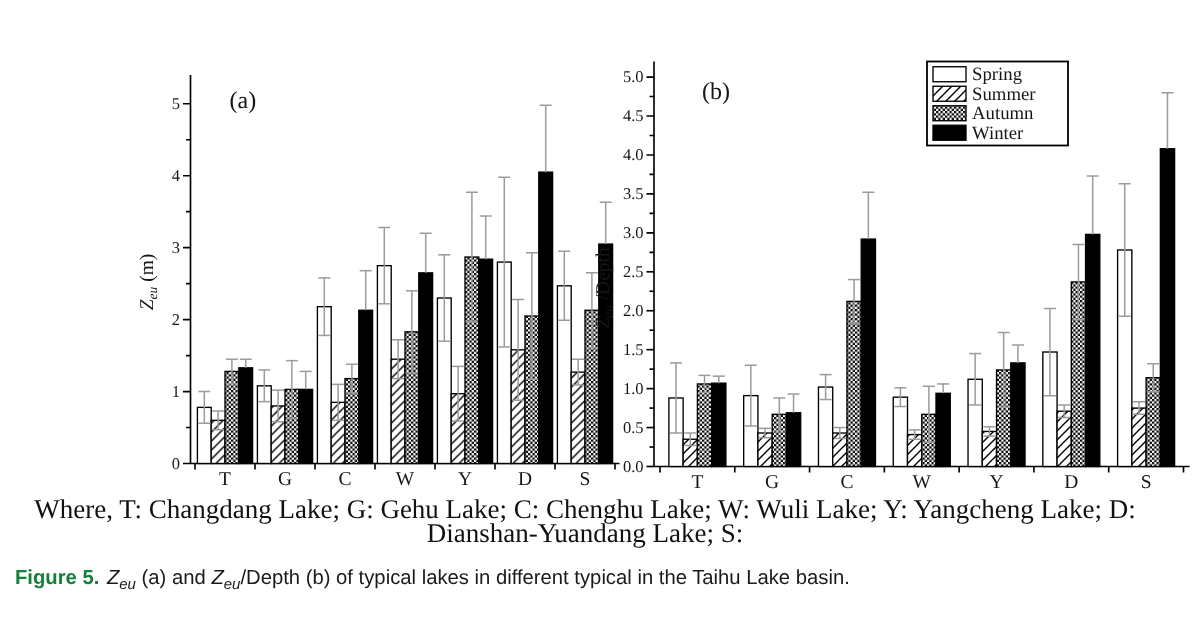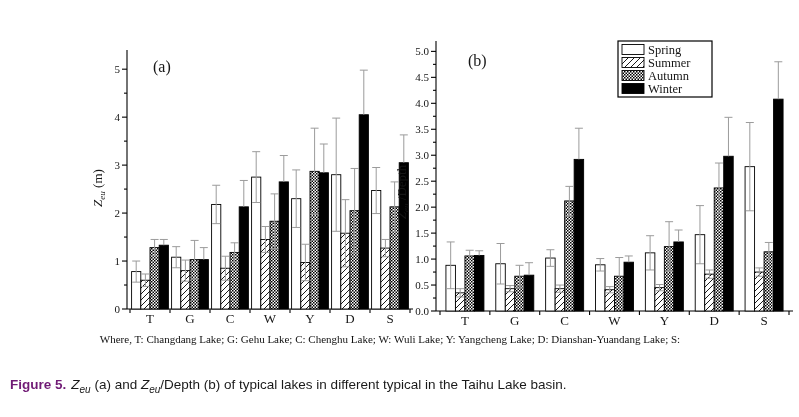--- a/index.html
+++ b/index.html
@@ -8,21 +8,21 @@
   svg.chart{position:absolute;top:20px;height:310px;}
   #chartA{left:85px;width:330px;}
   #chartB{left:396px;width:403px;}
   svg text{fill:#161616;font-family:"Liberation Serif", serif;}
   .tick{font-size:11px;}
   .cat{font-size:13px;}
   .panel{font-size:16px;}
   .ylab{font-size:13px;}
   .leg{font-size:12.5px;}
   .where-note{position:absolute;top:331px;left:0;width:780px;text-align:center;
-              font-size:11px;line-height:16px;font-family:"Liberation Serif", serif;}
+              font-size:18px;line-height:16px;font-family:"Liberation Serif", serif;}
   .figure-caption{position:absolute;top:377px;left:10px;width:780px;
                   font-family:"Liberation Sans", sans-serif;font-size:13.5px;color:#1a1a1a;}
   .cap-label{font-weight:bold;margin-right:5px;}
   .ital{font-style:italic;}
   sub.ital{font-size:10px;font-style:italic;}
 </style>
 </head>
 <body>
 
 <div class="fig">
@@ -352,15 +352,15 @@
       <text x="252" y="59.5" class="leg">Autumn</text>
       <rect x="226" y="63.5" width="22" height="10" fill="#000000" stroke="#000" stroke-width="0.9"></rect>
       <text x="252" y="72.5" class="leg">Winter</text>
     </svg>
 
   <div class="where-note">
     <div>Where, T: Changdang Lake; G: Gehu Lake; C: Chenghu Lake; W: Wuli Lake; Y: Yangcheng Lake; D: Dianshan-Yuandang Lake; S:</div>
   </div>
 
   <div class="figure-caption">
-    <span class="cap-label" style="color: #701a75;">Figure 5.</span><span><span class="ital">Z</span><sub class="ital">eu</sub><span> (a) and </span><span class="ital">Z</span><sub class="ital">eu</sub><span>/Depth (b) of typical lakes in different typical in the Taihu Lake basin.</span></span>
+    <span class="cap-label" style="color: #15803d;">Figure 5.</span><span><span class="ital">Z</span><sub class="ital">eu</sub><span> (a) and </span><span class="ital">Z</span><sub class="ital">eu</sub><span>/Depth (b) of typical lakes in different typical in the Taihu Lake basin.</span></span>
   </div>
 </div>
 
 </body></html>

